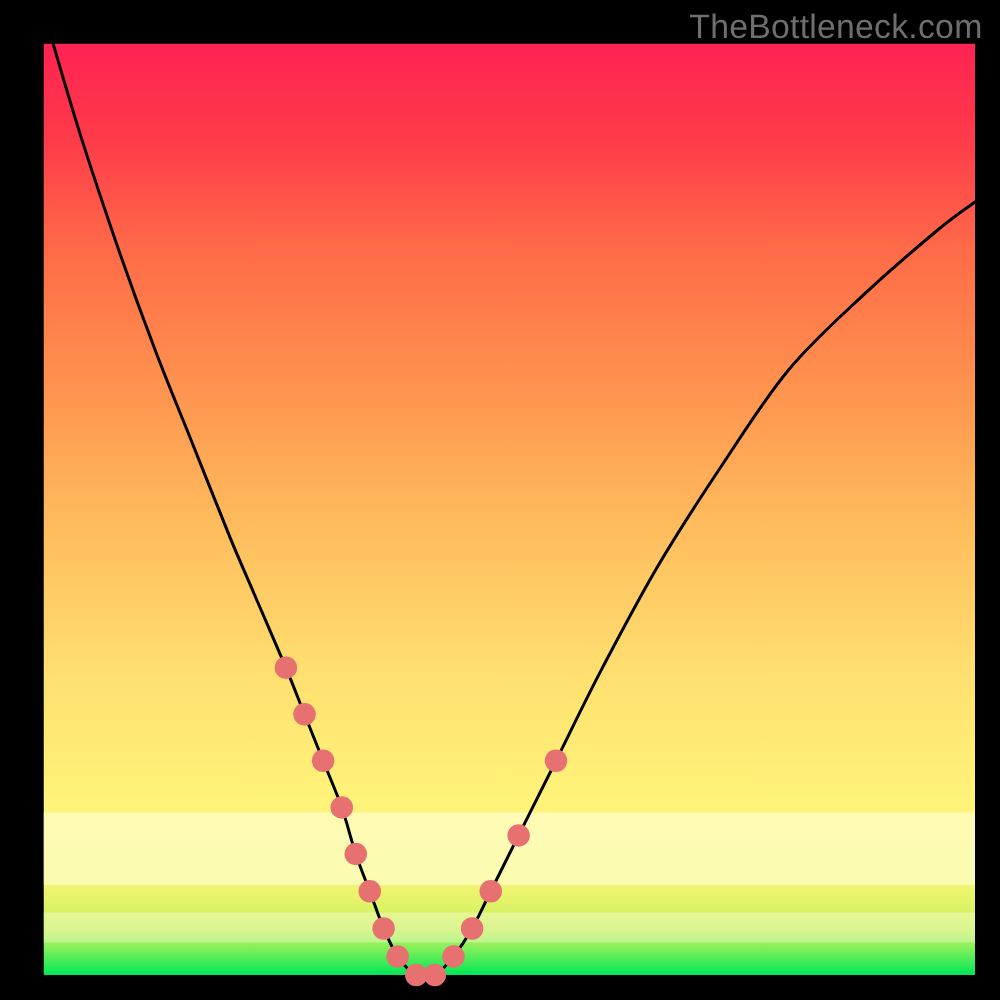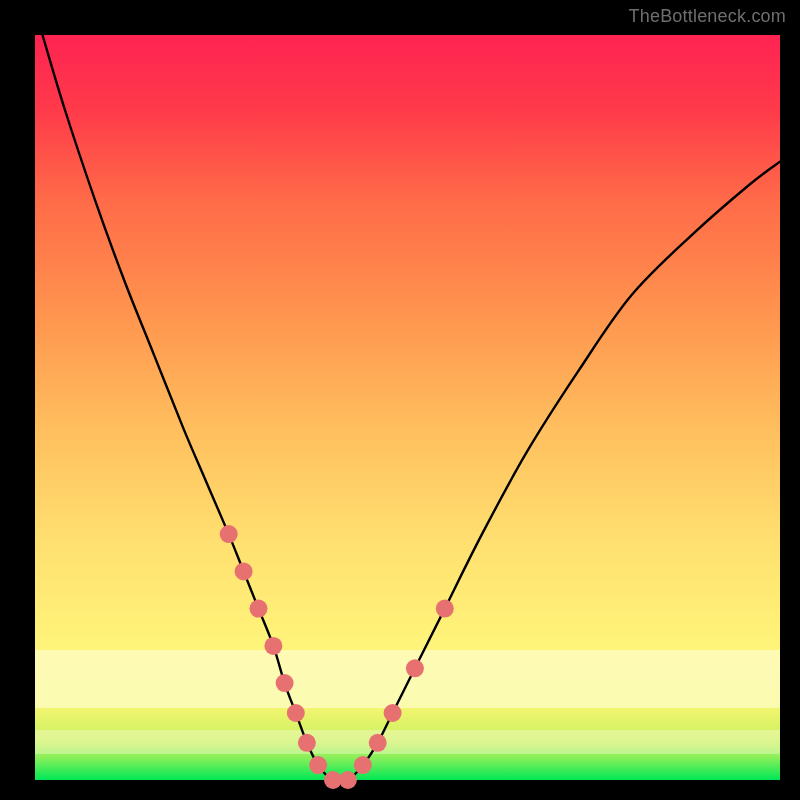--- a/index.html
+++ b/index.html
@@ -41,21 +41,21 @@
     position: absolute;
     left: 0;
     width: 100%;
     background: rgba(255,255,230,0.55);
   }
   .watermark {
     position: absolute;
     top: 6px;
     right: 14px;
     color: #6e6e6e;
-    font-size: 18px;
+    font-size: 27px;
     letter-spacing: 0.2px;
     user-select: none;
   }
   svg.curve {
     position: absolute;
     left: 0;
     top: 0;
     width: 100%;
     height: 100%;
     overflow: visible;

